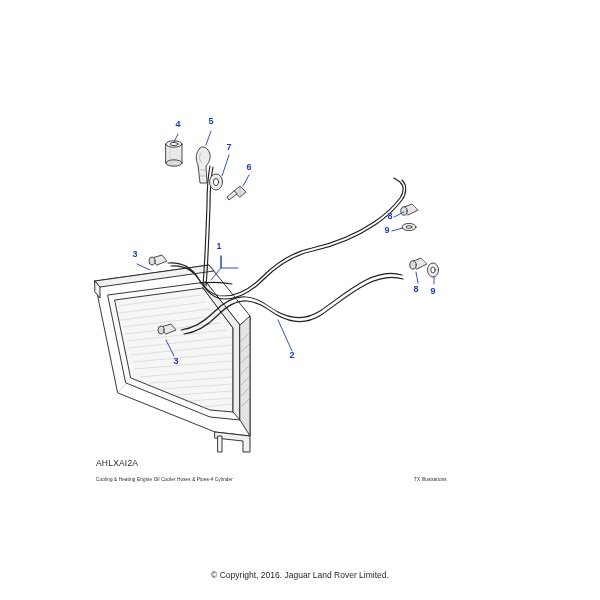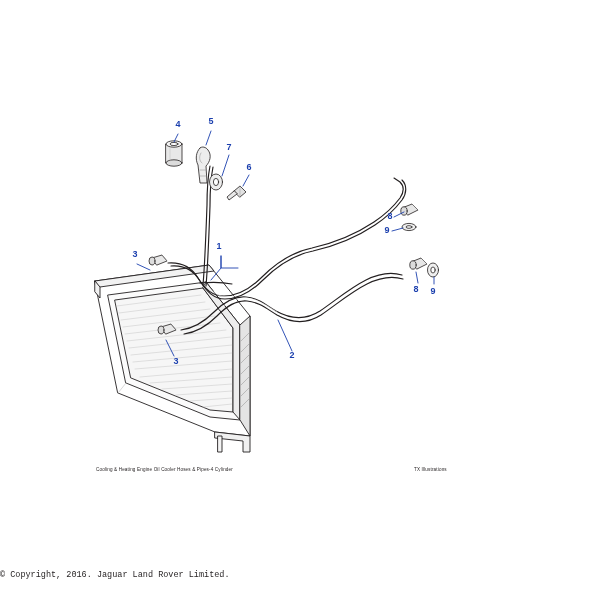--- a/index.html
+++ b/index.html
@@ -61,24 +61,23 @@
     font-size: 4.6px;
     letter-spacing: 0.15px;
     color: #231f20;
     white-space: nowrap;
   }
   .copyright {
     position: absolute;
     left: 0;
     top: 570px;
     width: 600px;
-    text-align: left;
+    text-align: center;
     font-size: 8.5px;
     color: #231f20;
-    font-family: Liberation Mono, monospace;
   }
   .lbl {
     font-family: "Liberation Sans", sans-serif;
     font-size: 9px;
     fill: #1b3fae;
     font-weight: 700;
   }
 </style>
 </head>
 <body>
@@ -252,20 +251,21 @@
       <text class="lbl" x="249" y="170" text-anchor="middle">6</text>
       <text class="lbl" x="229" y="150" text-anchor="middle">7</text>
       <text class="lbl" x="390" y="219" text-anchor="middle">8</text>
       <text class="lbl" x="387" y="233" text-anchor="middle">9</text>
       <text class="lbl" x="416" y="292" text-anchor="middle">8</text>
       <text class="lbl" x="433" y="294" text-anchor="middle">9</text>
     </g>
   </svg>
 
   <div class="caption-block">
+    <div class="drawing-no">AHLXAI2A</div>
     <div class="caption-row">
       <div class="caption-desc">Cooling &amp; Heating Engine Oil Cooler Hoses &amp; Pipes-4 Cylinder</div>
       <div class="caption-credit">TX Illustrations</div>
     </div>
   </div>
 
   <div class="copyright">© Copyright, 2016. Jaguar Land Rover Limited.</div>
 </div>
 
 </body></html>

